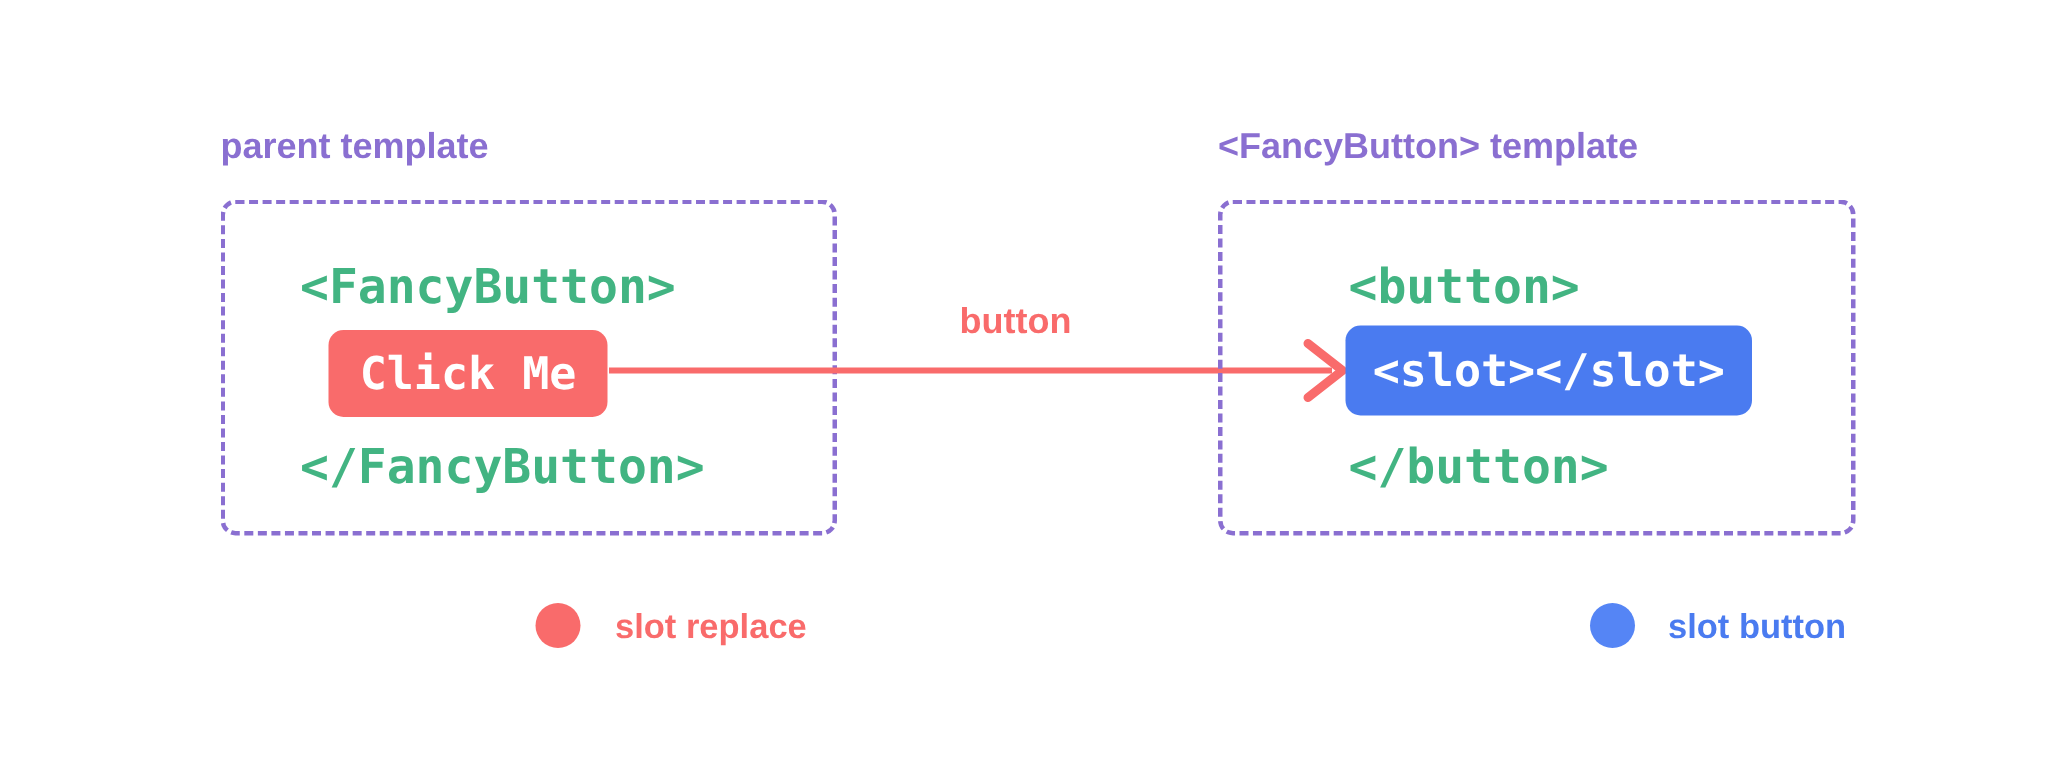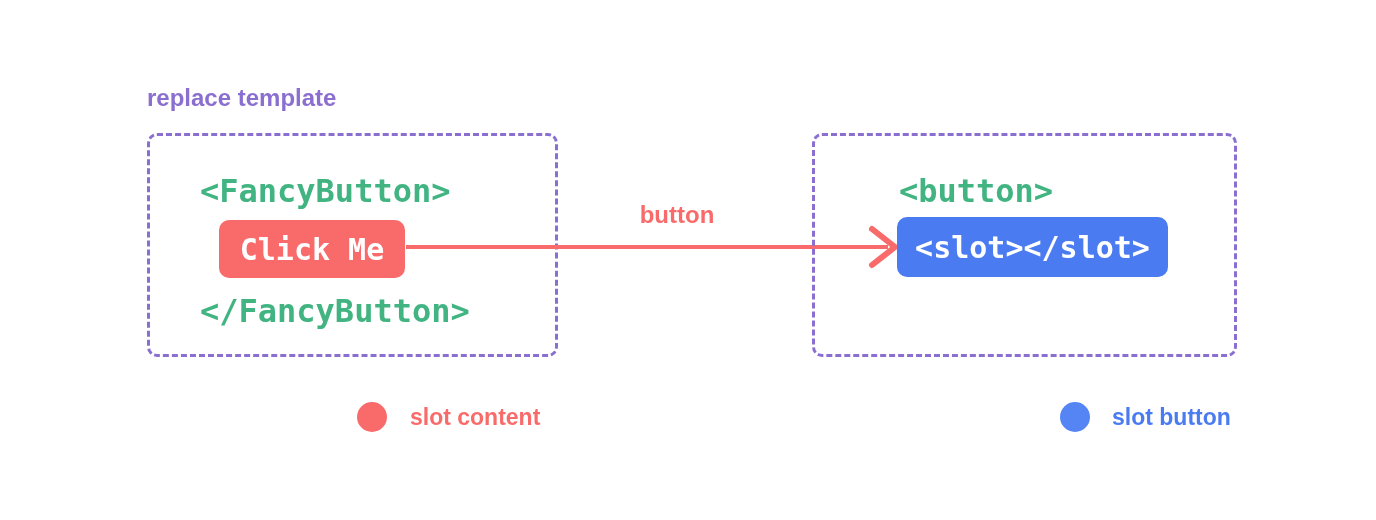--- a/index.html
+++ b/index.html
@@ -77,50 +77,52 @@
     white-space: nowrap;
   }
   .legend-red  { color: var(--red); }
   .legend-blue { color: var(--blue); }
 </style>
 </head>
 <body>
 
 <div id="canvas">
 
-  <div class="abs panel-title" style="left:147px; top:84px;">replace template</div>
+  <div class="abs panel-title" style="left:147px; top:84px;">parent template</div>
 
   <div class="abs dashed-box" style="left:147px; top:133px; width:411px; height:224px;"></div>
 
   <div class="abs code-line" style="left:200px; top:174px;">&lt;FancyButton&gt;</div>
 
   <div class="abs code-line" style="left:200px; top:294px;">&lt;/FancyButton&gt;</div>
 
   <div class="abs chip chip-red" style="left:219px; top:220px; width:186px; height:58px;">
     <span class="chip-text">Click Me</span>
   </div>
 
   <div class="abs arrow-label" style="left:537px; top:202px; width:280px;">button</div>
 
   <svg class="abs" style="left:406px; top:225px;" width="496" height="44" viewBox="0 0 496 44">
     <line x1="0" y1="22" x2="482" y2="22" stroke="var(--red)" stroke-width="4"></line>
     <path d="M466 4 L489 22 L466 40" fill="none" stroke="var(--red)" stroke-width="6" stroke-linecap="round" stroke-linejoin="round"></path>
   </svg>
 
+  <div class="abs panel-title" style="left:812px; top:84px;">&lt;FancyButton&gt; template</div>
 
   <div class="abs dashed-box" style="left:812px; top:133px; width:425px; height:224px;"></div>
 
   <div class="abs code-line" style="left:899px; top:174px;">&lt;button&gt;</div>
 
   <div class="abs chip chip-blue" style="left:897px; top:217px; width:271px; height:60px;">
     <span class="chip-text">&lt;slot&gt;&lt;/slot&gt;</span>
   </div>
 
+  <div class="abs code-line" style="left:899px; top:294px;">&lt;/button&gt;</div>
 
   <div class="abs legend-dot dot-red" style="left:357px; top:402px;"></div>
 
-  <div class="abs legend-label legend-red" style="left:410px; top:402px;">slot content</div>
+  <div class="abs legend-label legend-red" style="left:410px; top:402px;">slot replace</div>
 
   <div class="abs legend-dot dot-blue" style="left:1060px; top:402px;"></div>
 
   <div class="abs legend-label legend-blue" style="left:1112px; top:402px;">slot button</div>
 
 </div>
 
 </body></html>

